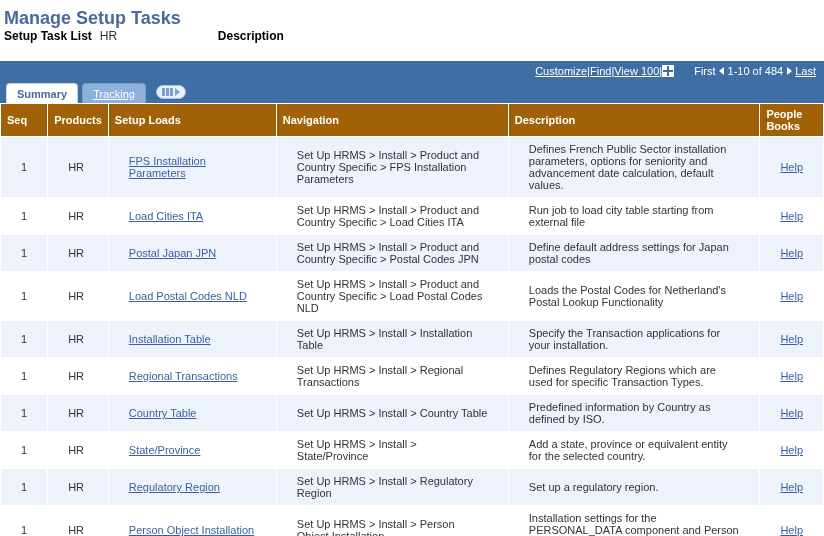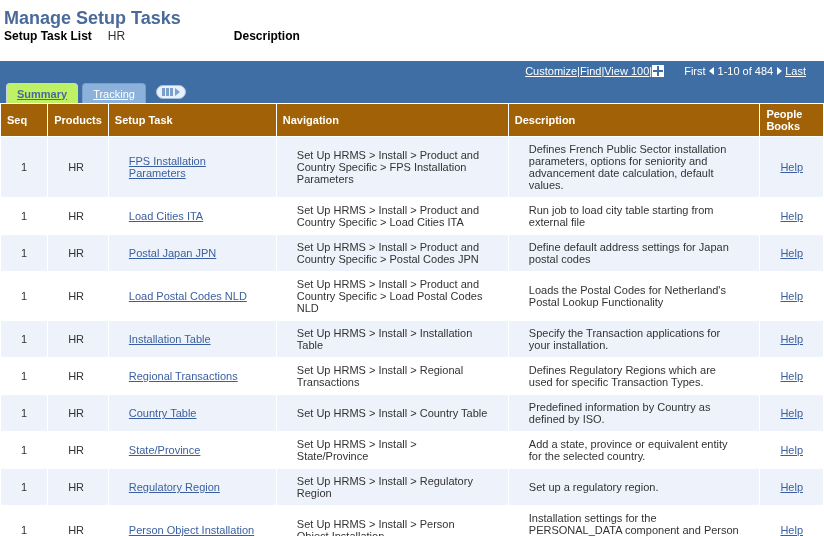--- a/index.html
+++ b/index.html
@@ -12,36 +12,36 @@
     width: 824px;
   }
   .page-title {
     color: #4a6a9a;
     font-size: 18px;
     font-weight: bold;
     margin: 8px 0 0 4px;
   }
   .header-row {
     display: flex;
-    gap: 16px;
+    gap: 8px;
     margin: 0 0 18px 4px;
     font-size: 12px;
     color: #000;
   }
   .header-row .lbl { font-weight: bold; }
   .header-row .val { font-weight: normal; color: #333; }
 
   .grid-bar {
     background: #3f6ea5;
     color: #fff;
     height: 20px;
     display: flex;
     align-items: center;
     justify-content: flex-end;
-    padding: 0 18px;
+    padding: 0 8px;
     font-size: 11px;
   }
   .grid-bar a { color: #fff; text-decoration: underline; cursor: pointer; }
   .grid-bar .sep { }
 
   .tab-row {
     background: #3f6ea5;
     height: 22px;
     display: flex;
     align-items: flex-end;
@@ -51,26 +51,25 @@
   .tab {
     height: 20px;
     padding: 0 10px;
     border-radius: 4px 4px 0 0;
     display: flex;
     align-items: center;
     font-size: 11px;
     cursor: pointer;
   }
   .tab.active {
-    background: #bef264;
+    background: #ffffff;
     color: #4a6a9a;
     font-weight: bold;
     border: 1px solid #c4d4eb;
     border-bottom: none;
-    text-decoration: underline;
   }
   .tab.inactive {
     background: #8cb2dc;
     color: #fff;
     text-decoration: underline;
     border: 1px solid #7aa0c8;
     border-bottom: none;
   }
   .expand-pill {
     margin-left: 6px;
@@ -190,21 +189,21 @@
         <polygon points="13,0 13,8 18,4" fill="#7aa0cc"></polygon>
       </svg>
   </div>
 </div>
 
 <table class="grid">
   <thead>
     <tr>
       <th>Seq</th>
       <th>Products</th>
-      <th>Setup Task</th>
+      <th>Setup Loads</th>
       <th>Navigation</th>
       <th>Description</th>
       <th>People Books</th>
     </tr>
   </thead>
   <tbody id="grid-body">
   <tr class="odd">
         <td class="seq">1</td>
         <td class="prod">HR</td>
         <td class="task"><a class="cell-link">FPS Installation Parameters</a></td>

